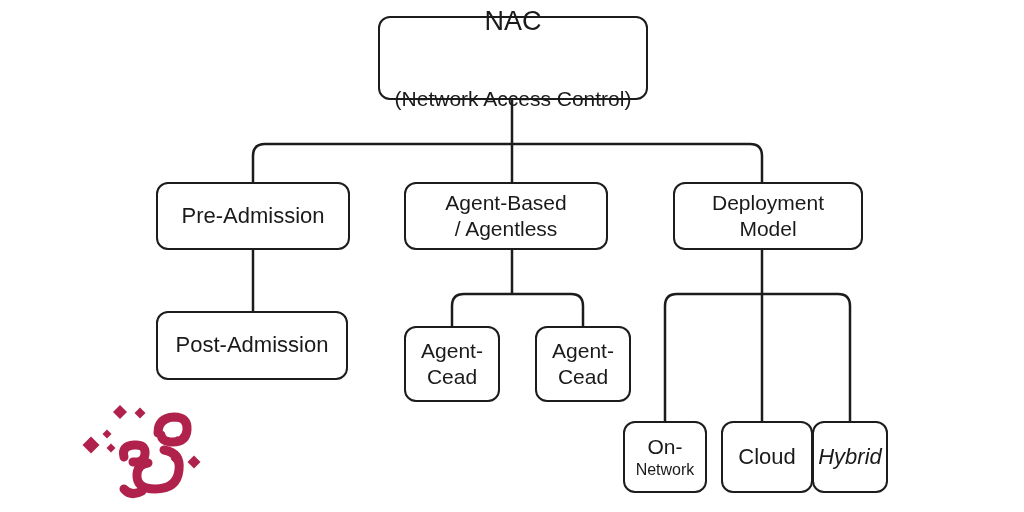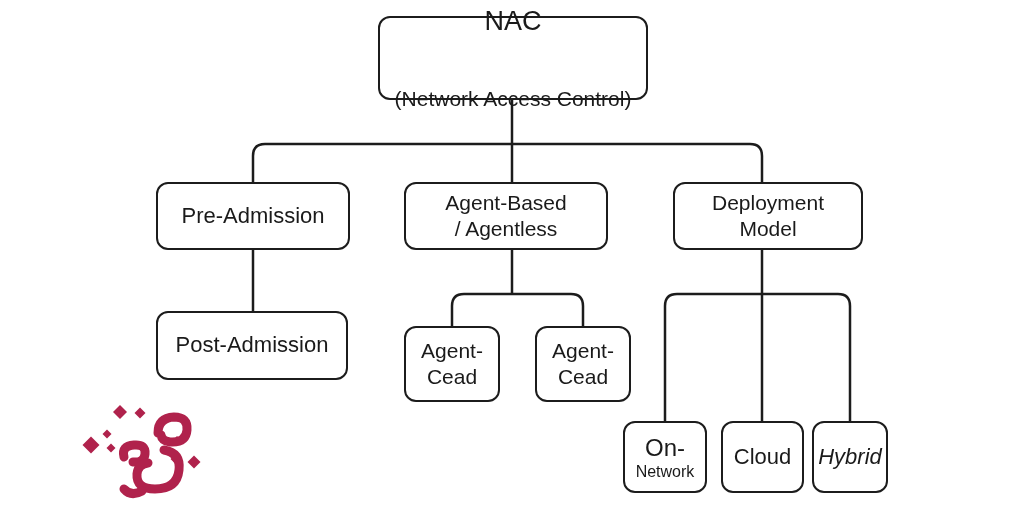--- a/index.html
+++ b/index.html
@@ -19,31 +19,31 @@
   .node span{display:block;white-space:nowrap;}
   
   #node-nac        {left:378px;top:16px; width:270px;height:84px;gap:48px;}
   #node-pre        {left:156px;top:182px;width:194px;height:68px;}
   #node-mode       {left:404px;top:182px;width:204px;height:68px;}
   #node-deploy     {left:673px;top:182px;width:190px;height:68px;}
   #node-post       {left:156px;top:311px;width:192px;height:69px;}
   #node-agentbased {left:404px;top:326px;width:96px; height:76px;}
   #node-agentcead  {left:535px;top:326px;width:96px; height:76px;}
   #node-onprem     {left:623px;top:421px;width:84px; height:72px;}
-  #node-cloud      {left:721px;top:421px;width:83px; height:72px;}
+  #node-cloud      {left:721px;top:421px;width:92px; height:72px;}
   #node-hybrid     {left:812px;top:421px;width:76px; height:72px;font-style:italic;}
   
   #node-nac .l1{font-size:27px;}
   #node-nac .l2{font-size:21px;}
   #node-pre .l1, #node-post .l1{font-size:22px;}
   #node-mode .l1, #node-mode .l2,
   #node-deploy .l1, #node-deploy .l2{font-size:21px;}
   #node-agentbased .l1, #node-agentbased .l2,
   #node-agentcead .l1, #node-agentcead .l2{font-size:21px;}
-  #node-onprem .l1{font-size:24px;}
+  #node-onprem .l1{font-size:21px;}
   #node-onprem .l2{font-size:16px;}
   #node-cloud .l1, #node-hybrid .l1{font-size:22px;}
   .logo{position:absolute;left:78px;top:400px;width:140px;height:100px;z-index:2;}
 </style>
 </head>
 <body>
 
 <svg class="connectors" viewBox="0 0 1024 512" xmlns="http://www.w3.org/2000/svg">
   <g fill="none" stroke-width="2.5" stroke="#1c1c1c">
     <path d="M512 99 V182"></path>

